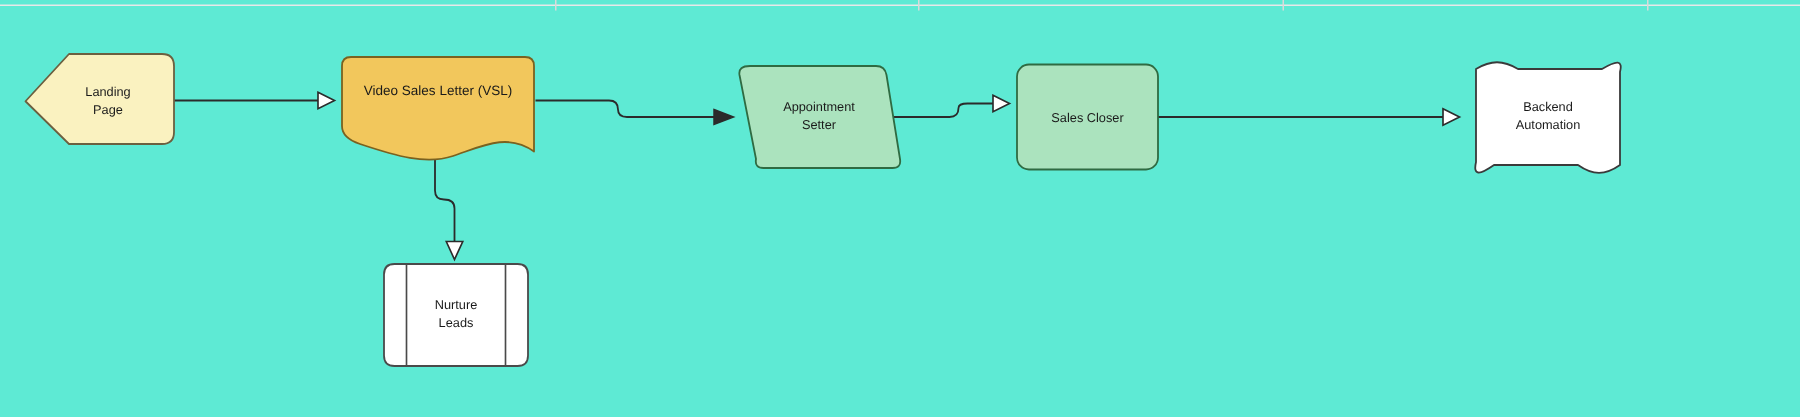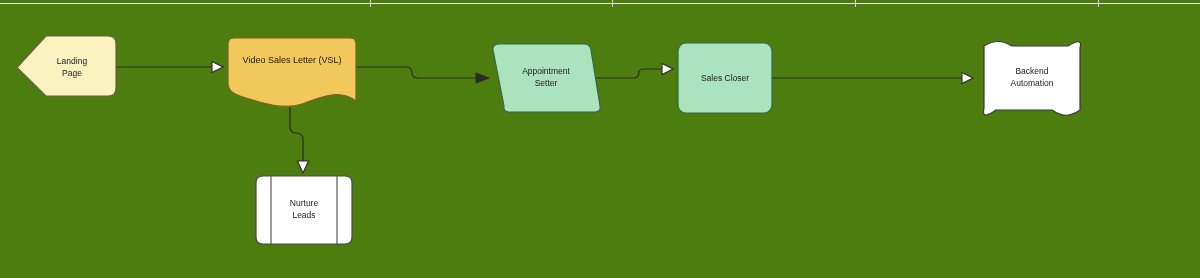--- a/index.html
+++ b/index.html
@@ -7,21 +7,21 @@
     padding: 0;
     background: #ffffff;
   }
   body {
     font-family: "Liberation Sans", sans-serif;
   }
   #canvas {
     position: relative;
     width: 1200px;
     height: 278px;
-    background: #4d7c0f;
+    background: #5eead4;
     overflow: hidden;
   }
   #flow-svg {
     position: absolute;
     left: 0;
     top: 0;
   }
   .node-label {
     font-family: "Liberation Sans", sans-serif;
     font-size: 8.5px;

